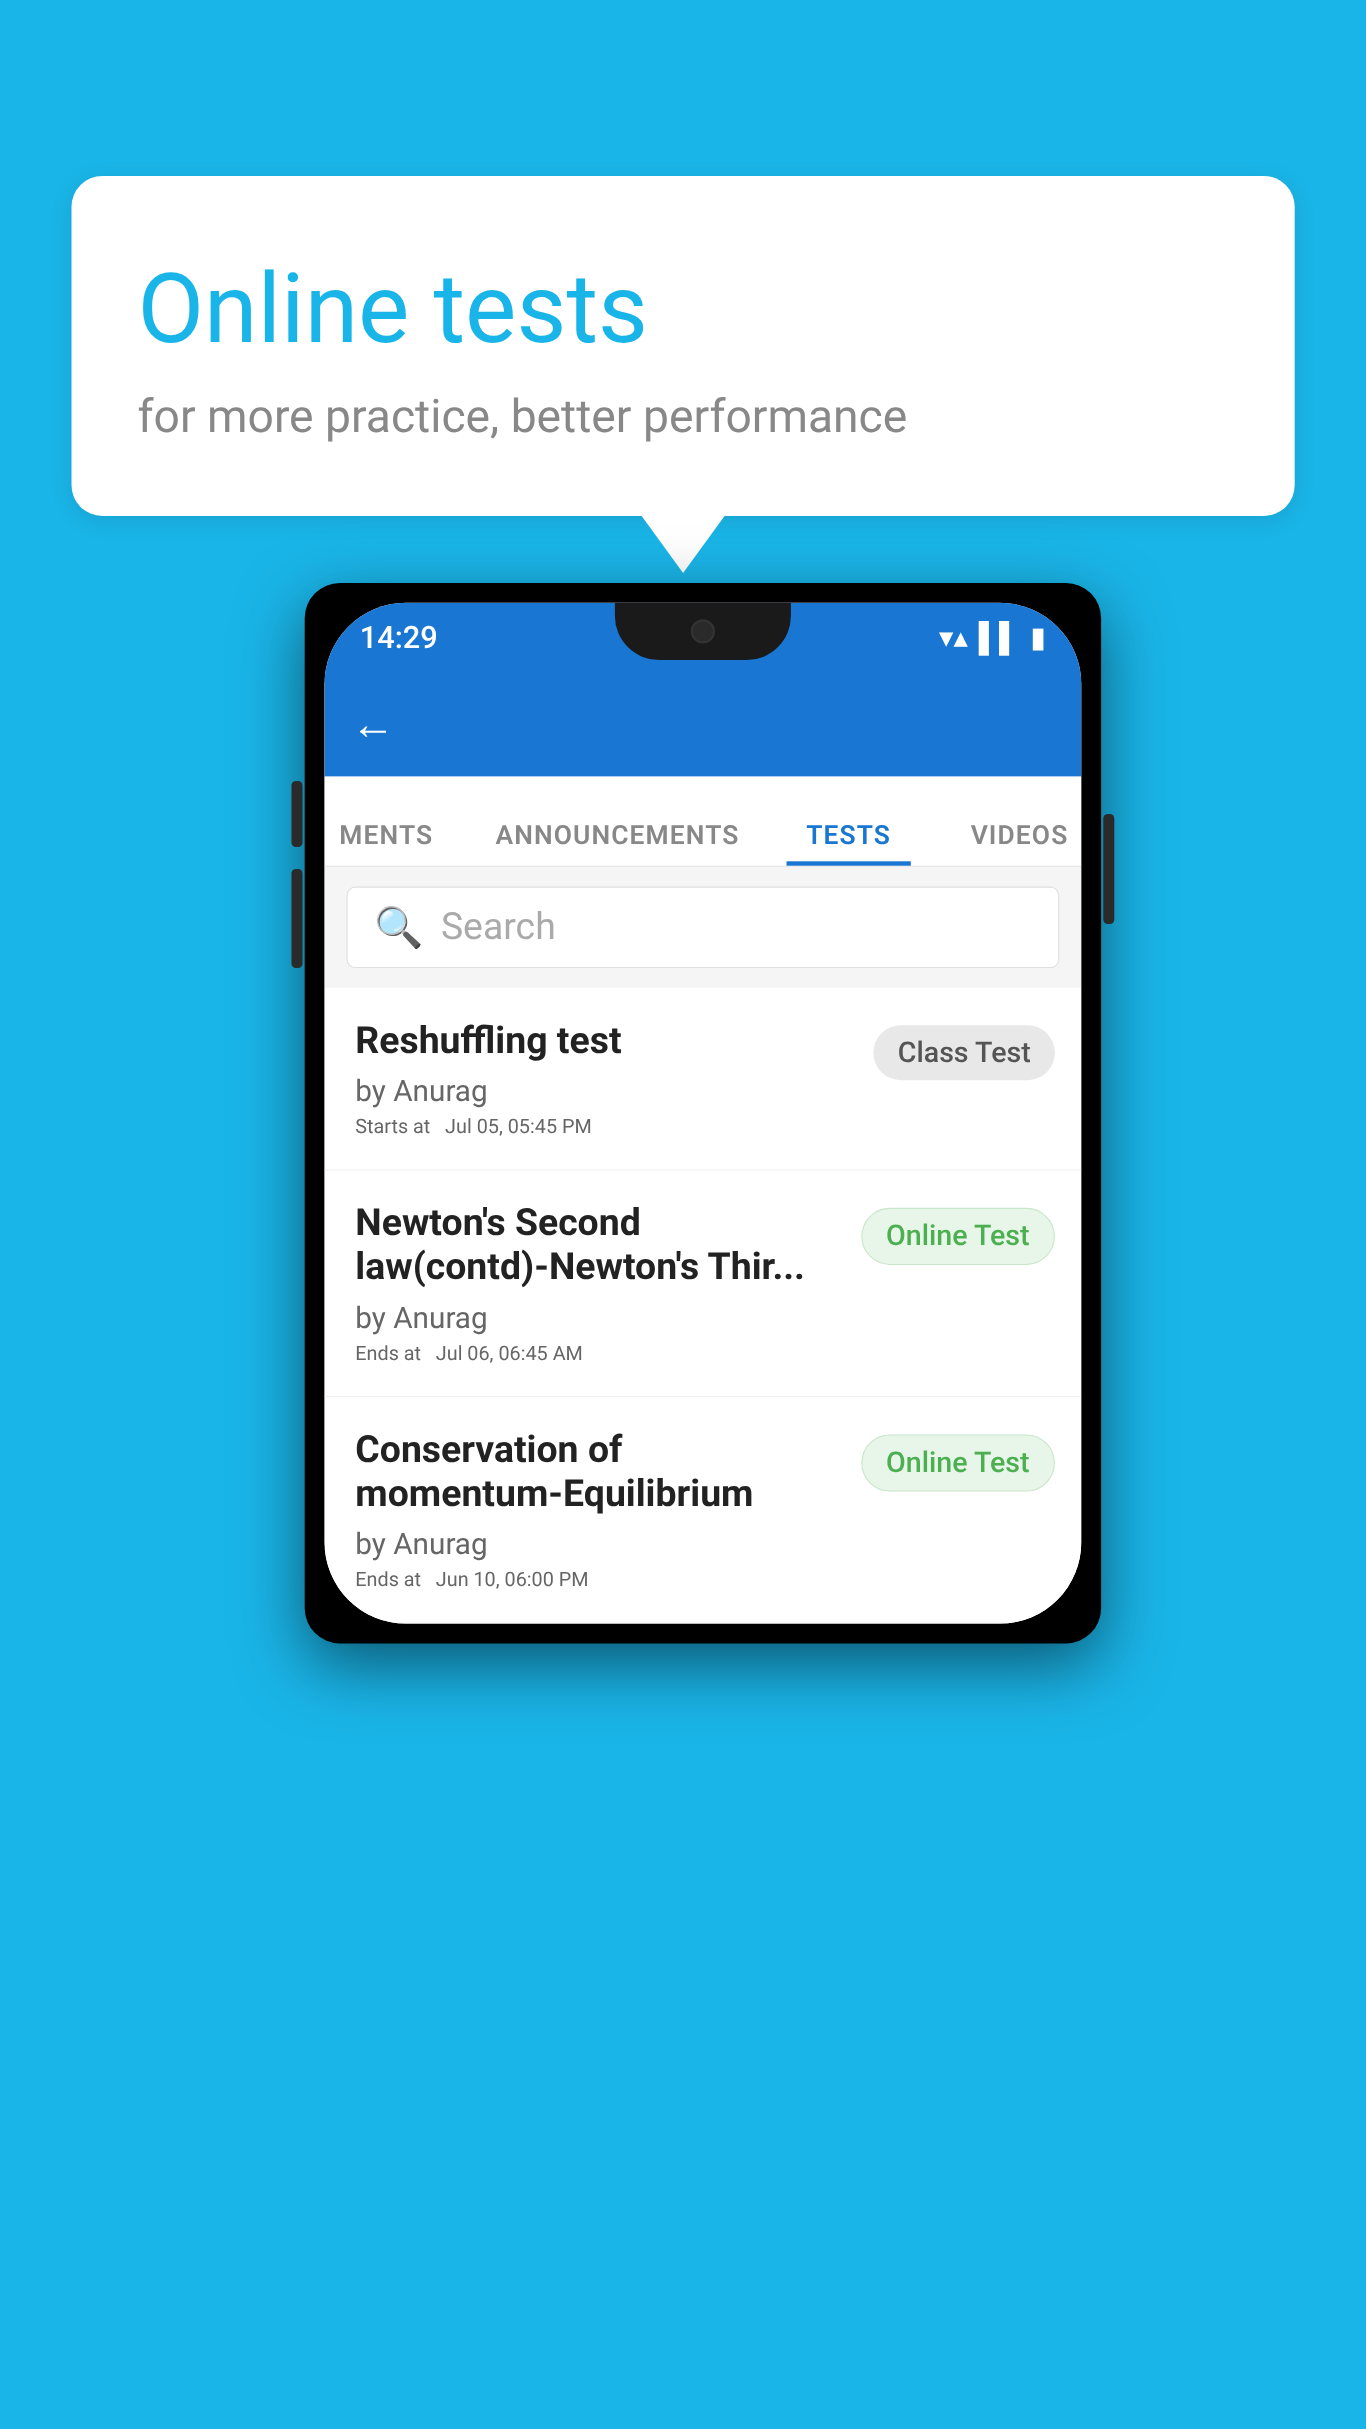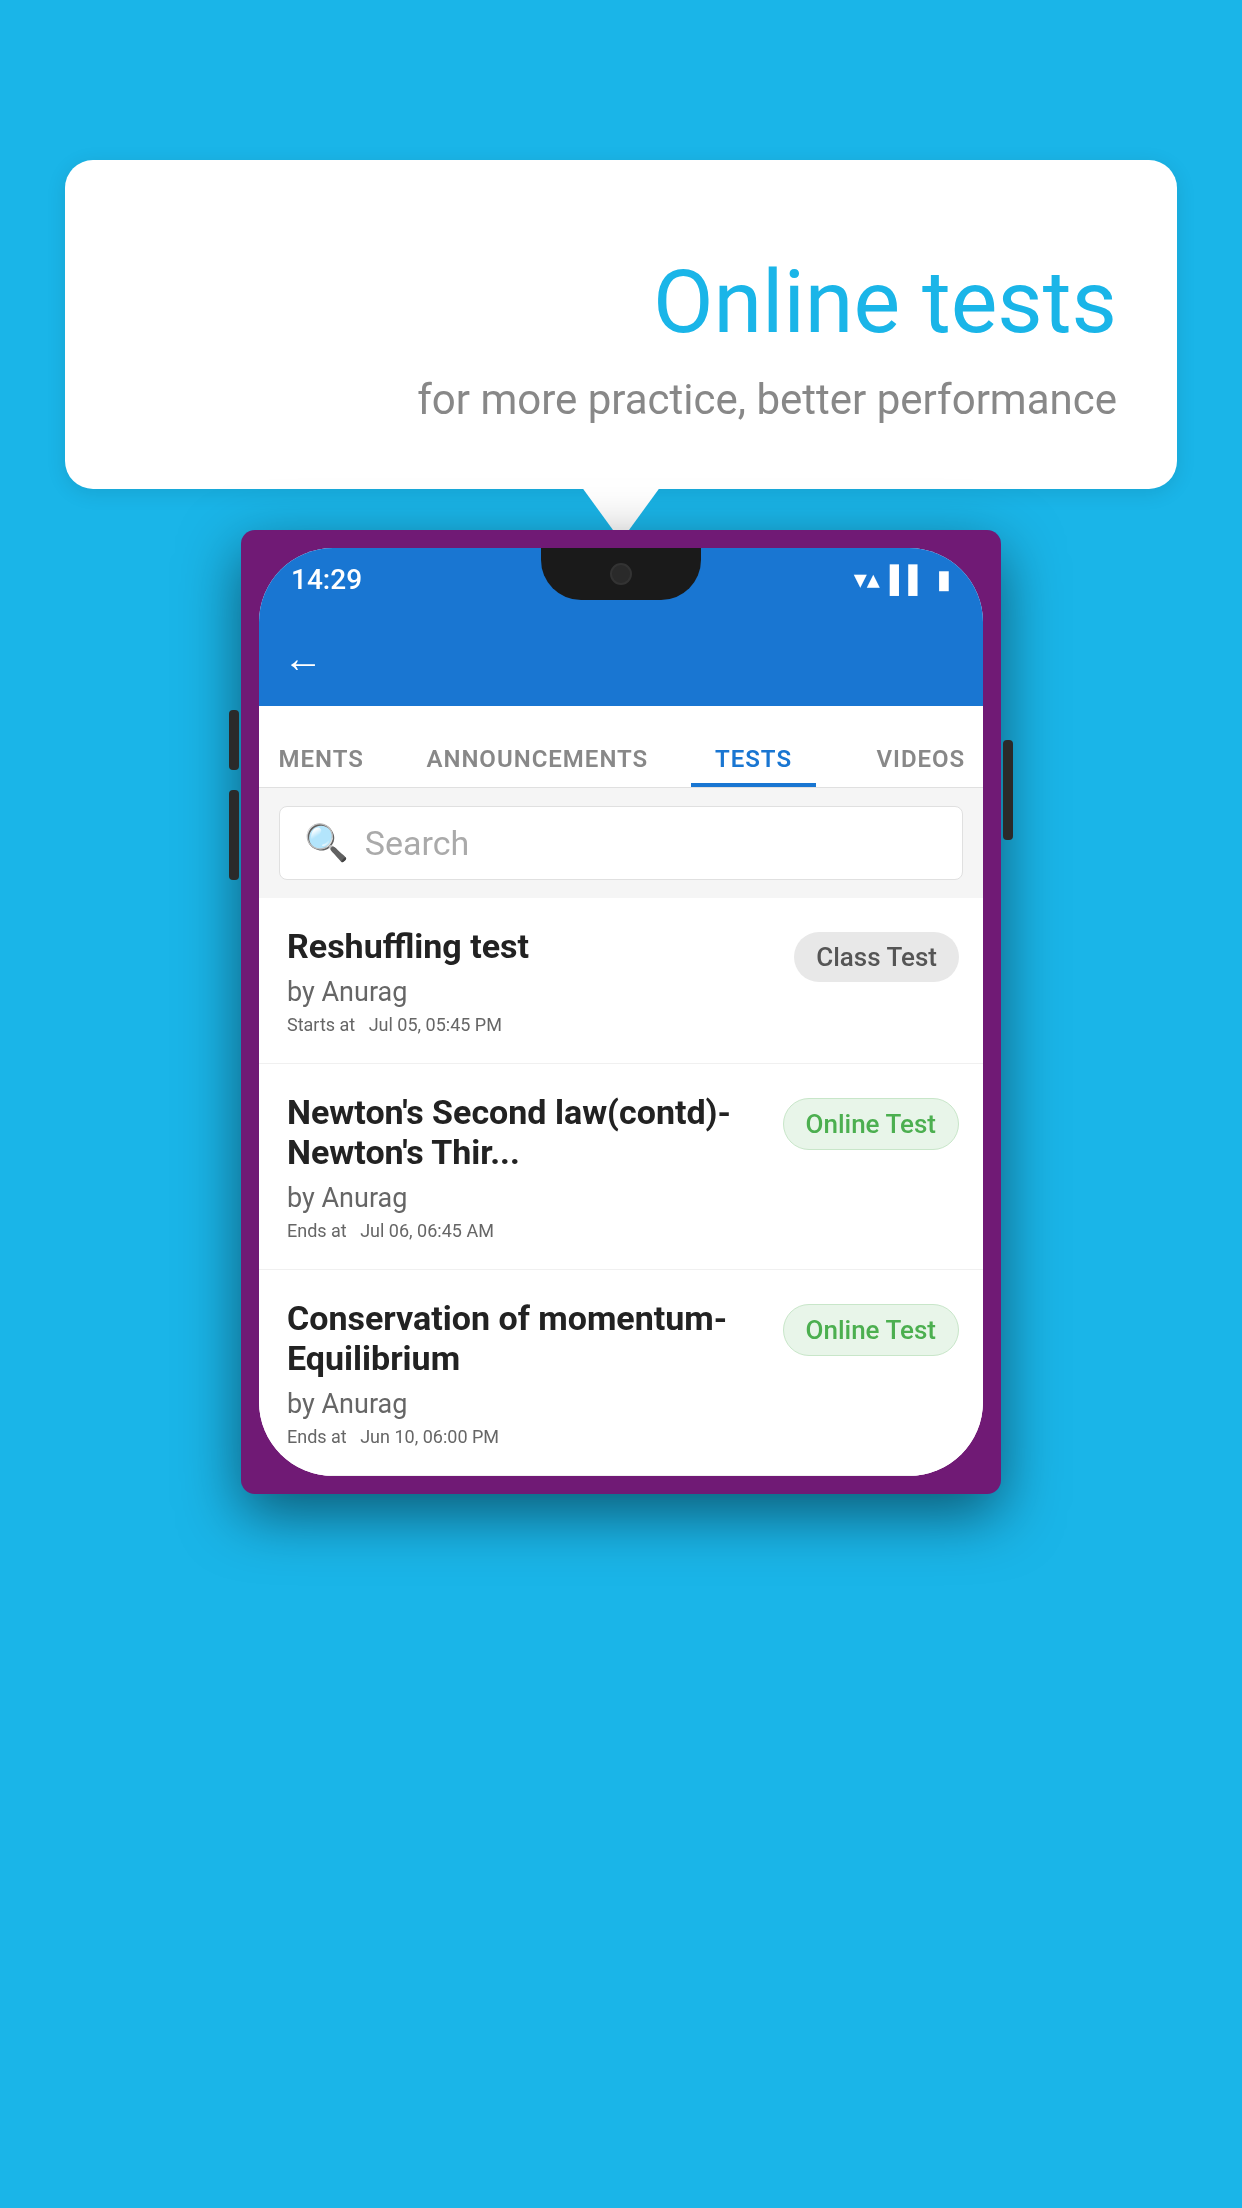--- a/index.html
+++ b/index.html
@@ -17,22 +17,22 @@
     .speech-bubble-container {
       position: absolute;
       top: 160px;
       left: 65px;
       right: 65px;
     }
 
     .speech-bubble {
       background: white;
       border-radius: 28px;
-      padding: 90px 60px 65px;
-      text-align: right;
+      padding: 70px 60px 65px;
+      text-align: left;
       box-shadow: 0 4px 20px rgba(0,0,0,0.1);
       position: relative;
     }
 
     .speech-bubble::after {
       content: '';
       position: absolute;
       bottom: -52px;
       left: 50%;
       transform: translateX(-50%);
@@ -59,25 +59,26 @@
     
     .phone-wrapper {
       position: absolute;
       top: 530px;
       left: 50%;
       transform: translateX(-50%);
       width: 760px;
     }
 
     .phone-outer {
-      background: #701a75;
-      border-radius: 14px;
+      background: #000000;
+      border-radius: 32px;
       padding: 18px;
       box-shadow: 0 20px 60px rgba(0,0,0,0.5);
       position: relative;
+      margin-left: 36px;
     }
 
     .phone-inner {
       background: white;
       border-radius: 74px;
       overflow: hidden;
       position: relative;
     }
 
     

